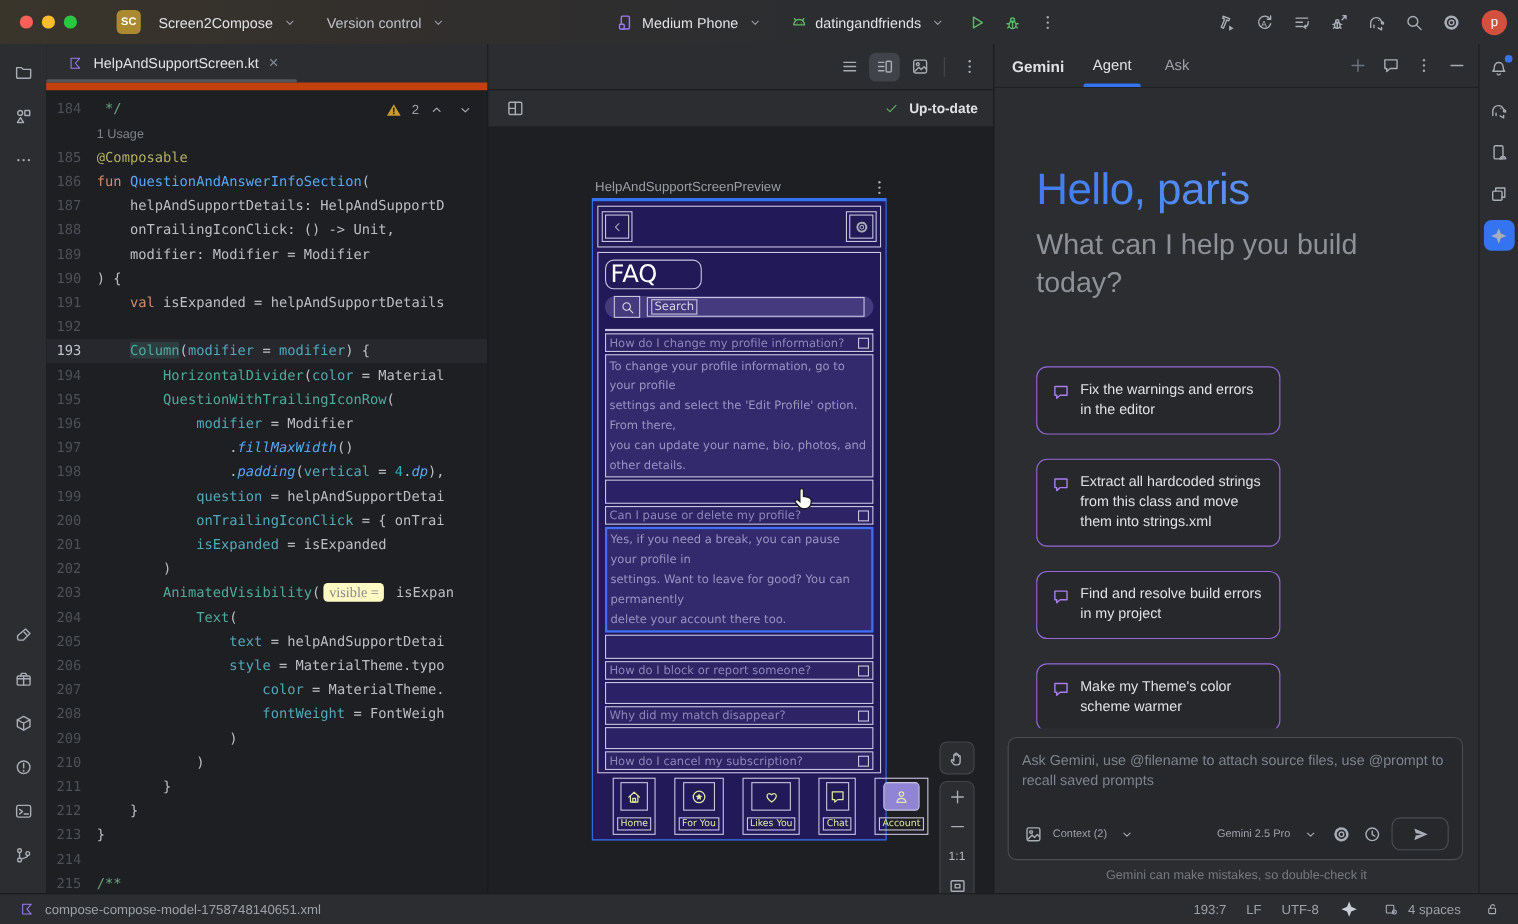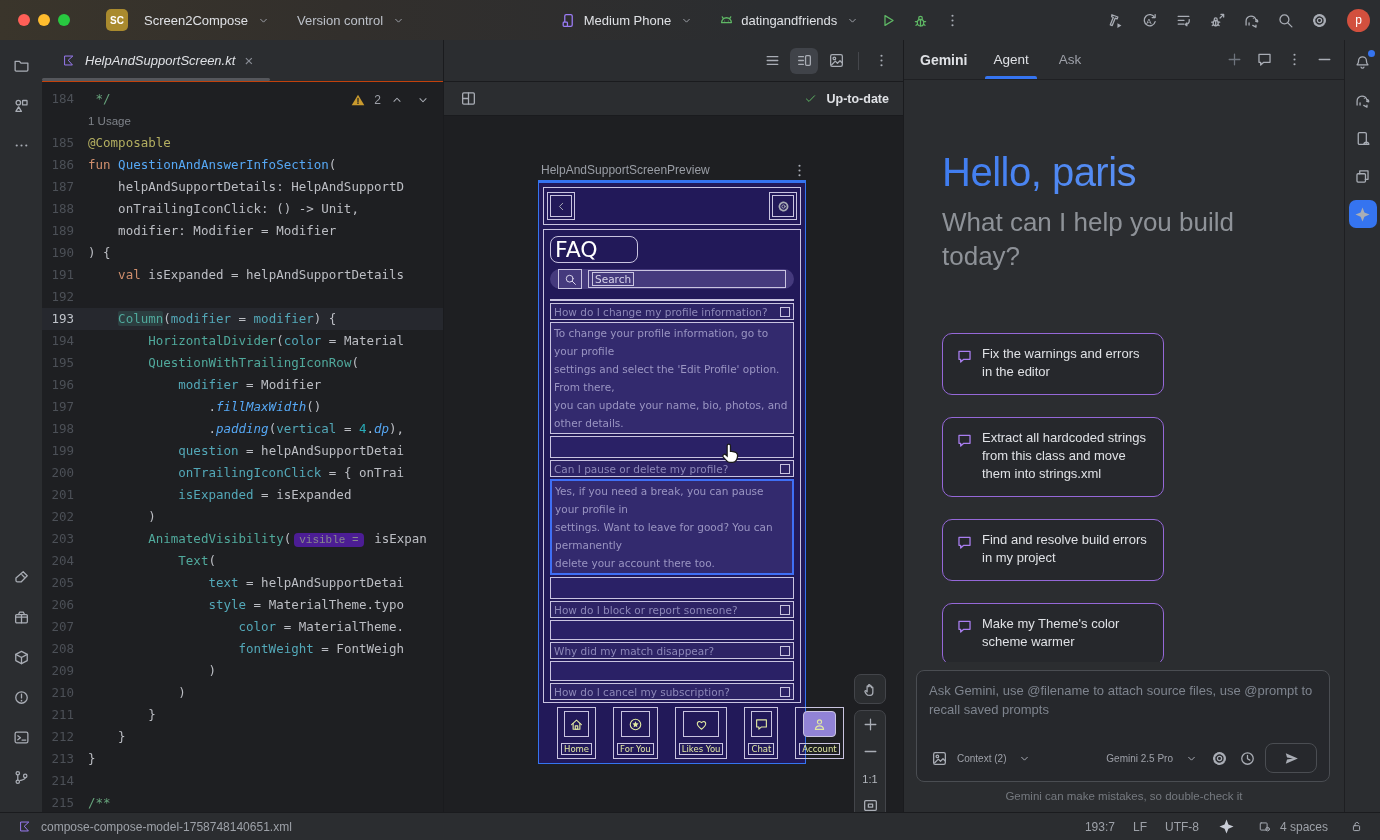--- a/index.html
+++ b/index.html
@@ -35,38 +35,38 @@
   .left-rail { width:42px; flex:0 0 42px; background:#2b2d30; display:flex; flex-direction:column; align-items:center; padding:10px 0; }
   .rail-ico { width:30px; height:30px; border-radius:7px; display:flex; align-items:center; justify-content:center; color:#b4b8bf; margin-bottom:10px; }
   .rail-spacer { flex:1; }
   .right-rail { width:36px; flex:0 0 36px; background:#2b2d30; display:flex; flex-direction:column; align-items:center; padding:8px 0; border-left:1px solid #1e1f22; }
   .right-rail .rail-ico { width:28px; height:28px; position:relative; }
   .rail-active { background:#3574f0; color:#fff !important; }
   .bell-dot { position:absolute; top:2px; right:2px; width:7px; height:7px; border-radius:50%; background:#3574f0; }
 
   
   .editor-col { width:401px; flex:0 0 401px; display:flex; flex-direction:column; background:#1e1f22; }
-  .tabbar { height:42px; flex:0 0 42px; background:#2b2d30; display:flex; align-items:center; position:relative; border-bottom:1px solid #c2410c;font-style:italic; }
+  .tabbar { height:42px; flex:0 0 42px; background:#2b2d30; display:flex; align-items:center; position:relative; border-bottom:7px solid #c2410c; }
   .tab { display:flex; align-items:center; gap:7px; padding:0 12px 0 16px; height:100%; position:relative; }
   .tab-label { color:#dfe1e5; }
   .tab-close { color:#8a8e96; font-size:15px; padding:0 2px; }
   .tab-underline { position:absolute; left:0; bottom:0; width:228px; height:3px; background:#55575c; border-radius:2px; }
   .editor { flex:1; position:relative; overflow:hidden; padding-top:6px;
     font-family:"DejaVu Sans Mono", monospace; font-size:12.5px; }
   .code-row { display:flex; height:22px; line-height:22px; white-space:pre; }
   .code-row.active { background:#26282e; }
   .gutter { width:46px; flex:0 0 46px; text-align:right; padding-right:14px; color:#4c5057; user-select:none; }
   .code-row.active .gutter { color:#bfc3ca; }
   .code-text { flex:1; overflow:hidden; color:#bcbec4; }
   .tk-kw{color:#cf8e6d} .tk-fn{color:#56a8f5} .tk-ann{color:#b3ae60} .tk-comp{color:#50a99c}
   .tk-named{color:#53a8b8} .tk-num{color:#29abb7} .tk-ext{color:#56a8f5; font-style:italic}
   .tk-cmt{color:#67a37c} .tk-pln{color:#bcbec4}
   .tk-comp-hl{color:#50a99c; background:rgba(80,180,160,.16); border-radius:2px;}
-  .tk-inlay { background:#4c1d95; color:#87898d; border-radius:4px; padding:1px 5px; font-size:11px;
-    font-family:Liberation Mono, monospace; margin:0 3px; }
+  .tk-inlay { background:#fef9c3; color:#87898d; border-radius:4px; padding:1px 5px; font-size:13px;
+    font-family:Liberation Serif, serif; margin:0 3px; }
   .usage-hint { color:#7f838a; font-size:11.5px; font-family:"Liberation Sans", sans-serif; }
   .inspect-widget { position:absolute; top:8px; right:10px; display:flex; align-items:center; gap:6px;
     font-family:"Liberation Sans", sans-serif; font-size:12px; color:#9da0a8; }
   .inspect-widget .ico svg{width:14px;height:14px;}
 
   
   .preview-col { width:460px; flex:0 0 460px; display:flex; flex-direction:column; border-left:1px solid #1a1b1e; }
   .pv-tabrow { height:42px; flex:0 0 42px; background:#2b2d30; border-bottom:1px solid #1a1b1e;
     display:flex; align-items:center; justify-content:flex-end; gap:4px; padding-right:8px; }
   .pv-mode { width:28px; height:26px; border-radius:6px; display:flex; align-items:center; justify-content:center; color:#b4b8bf; }

